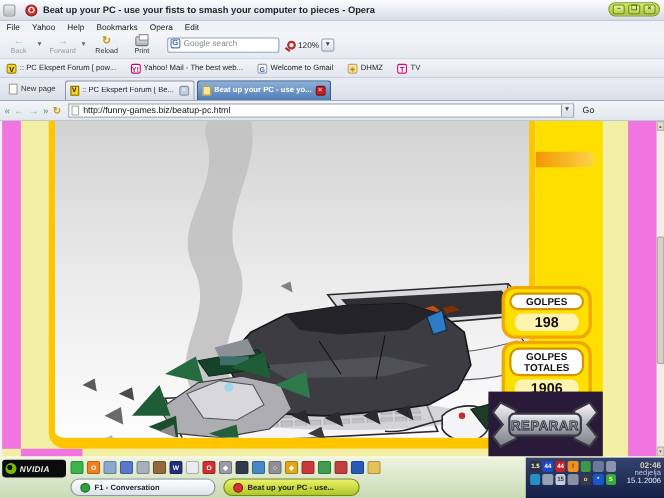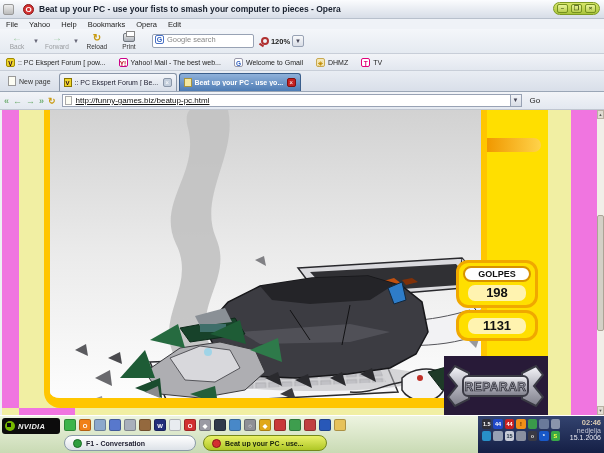--- a/index.html
+++ b/index.html
@@ -37,21 +37,21 @@
   .print-ic:before { content:""; position:absolute; left:2px; top:-3px; width:7px; height:4px; background:#fff; border:1px solid #888; }
   .mini-drop { font-size:6px; color:#667; margin:0 1px; }
   .search-box { width:102px; height:14px; background:#fff; border:1px solid #98A2B4; border-radius:2px;
     display:flex; align-items:flex-start; margin-left:8px; }
   .g-ic { width:9px; height:9px; margin-left:2px; border:1px solid #4A72C4; border-radius:2px; color:#3060C0;
     font-size:7px; font-weight:bold; line-height:8px; text-align:center; background:#fff; }
   .search-ph { font-size:7.5px; color:#888; margin-left:3px; }
   .zoom-wrap { display:flex; align-items:center; margin-left:7px; gap:2px; }
   .mag-ic { width:8px; height:8px; border:2px solid #B03030; border-radius:50%; position:relative; }
   .mag-ic:before { content:""; position:absolute; left:-4px; top:5px; width:5px; height:2px; background:#B03030; transform:rotate(35deg); }
-  .zoom-val { font-size:7.5px; color:#222;font-weight:bold; }
+  .zoom-val { font-size:7.5px; color:#222; }
   .drop-btn { width:12px; height:12px; background:linear-gradient(#F8F9FB,#D8DDE6); border:1px solid #98A2B4; border-radius:2px;
     font-size:6px; line-height:10px; text-align:center; color:#445; }
 
   
   .bookmarksbar { position:absolute; left:0; top:54px; width:604px; height:17px; background:linear-gradient(#F2F4F8,#E2E7EF);
     border-bottom:1px solid #C8CED8; display:flex; align-items:center; gap:13px; padding-left:6px; }
   .bm-item { display:flex; align-items:center; gap:3px; }
   .bm-ic { width:9px; height:9px; border-radius:2px; font-size:6.5px; font-weight:bold; text-align:center; line-height:9px; }
   .bm-ic.i0 { background:#F0D52A; color:#202; border:1px solid #A08A00; }
   .bm-ic.i1 { background:#fff; color:#C01828; border:1px solid #C08; }
@@ -82,21 +82,21 @@
 
   
   .addressbar { position:absolute; left:0; top:92px; width:604px; height:18px; background:linear-gradient(#F2F4F8,#E3E8F0);
     border-bottom:1px solid #C0C6D0; display:flex; align-items:center; }
   .nav-ic { font-size:9px; font-weight:bold; margin-left:4px; }
   .nav-ic.green { color:#4A9A4A; opacity:.75; }
   .nav-ic.yellow { color:#C89A10; }
   .addr-field { flex:0 0 auto; width:460px; height:13px; margin-left:6px; background:#fff; border:1px solid #98A2B4;
     display:flex; align-items:center; }
   .addr-page-ic { width:7px; height:9px; background:#FDFDF4; border:1px solid #AAA; margin-left:2px; }
-  .addr-url { font-size:8px; color:#111; margin-left:4px; white-space:nowrap;text-decoration:underline; }
+  .addr-url { font-size:8px; color:#111; margin-left:4px; white-space:nowrap; }
   .addr-drop { margin-left:auto; width:11px; height:11px; background:linear-gradient(#F2F4F8,#D8DDE6); border-left:1px solid #98A2B4;
     font-size:6px; line-height:10px; text-align:center; color:#445; }
   .go-label { font-size:8px; color:#222; margin-left:8px; }
 
   
   .content { position:absolute; left:0; top:110px; width:604px; height:311px; background:#F1EFA3; overflow:hidden; }
   .pink-col { position:absolute; background:#F075E0; }
   .pink-left { left:2px; top:0; width:17px; height:298px; }
   .pale-left { position:absolute; left:19px; top:0; width:25px; height:305px; background:#F1EFA3; }
   .pink-right { right:7px; top:0; width:26px; height:305px; }
@@ -358,21 +358,22 @@
     <div class="right-col">
       <div class="accent-band"></div>
     </div>
 
     <div class="score-stack">
       <div class="score-box">
         <div class="score-label">GOLPES</div>
         <div class="score-value">198</div>
       </div>
       <div class="score-box">
-        <div class="score-value">1131</div>
+        <div class="score-label">GOLPES TOTALES</div>
+        <div class="score-value">1906</div>
       </div>
     </div>
 
     <div class="reparar-block"></div>
     <svg class="reparar-btn" viewBox="0 0 97 50">
       <defs>
         <linearGradient id="metal" x1="0" y1="0" x2="0" y2="1">
           <stop offset="0" stop-color="#F6F6FA"></stop>
             <stop offset="0.5" stop-color="#B4B4BE"></stop>
             <stop offset="1" stop-color="#7E7E8A"></stop>

